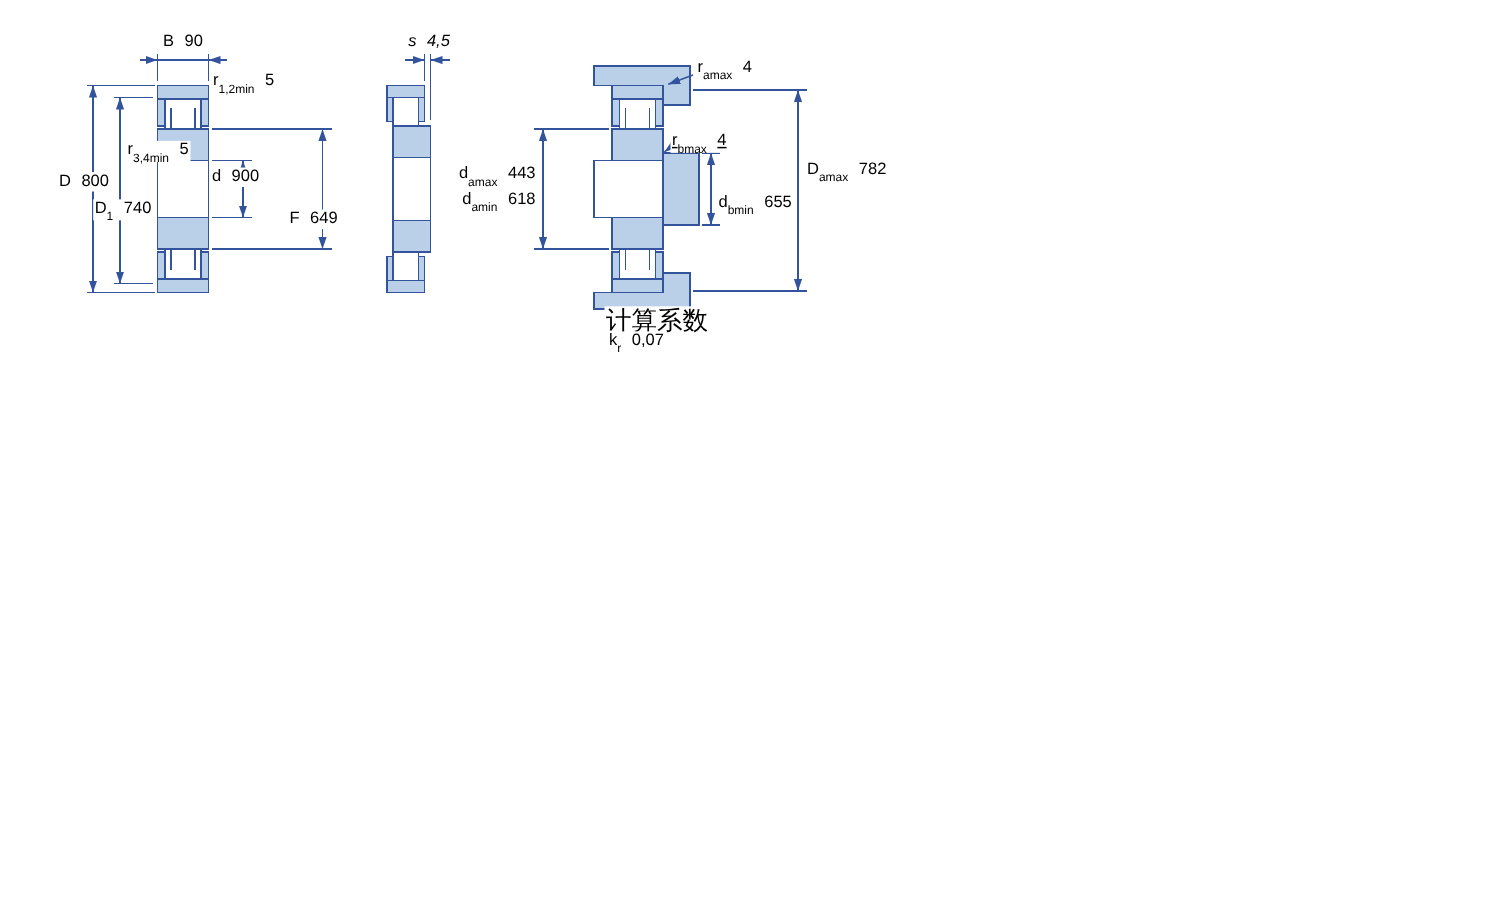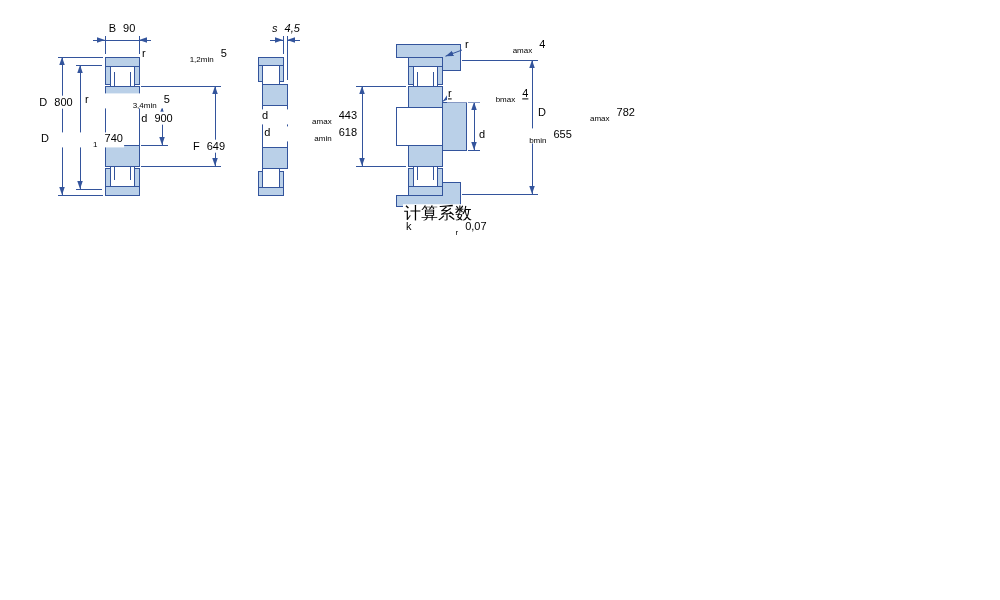--- a/index.html
+++ b/index.html
@@ -19,21 +19,21 @@
 
   
   .lbl {
     position:absolute; white-space:nowrap;
     font-size:11px; color:#000000; line-height:1.15;
     background:#ffffff; padding:0 1px;
     transform:translate(-50%,-50%);
   }
   .lbl.al { transform:translate(0,-50%); }
   .lbl.ar { transform:translate(-100%,-50%); }
-  .lbl sub { font-size:8px; position:relative; top:2px; line-height:1;margin-left:44px; }
+  .lbl sub { font-size:8px; position:relative; top:2px; line-height:1; }
   .lbl .val { margin-left:7px; }
   .heading { font-size:17px; }
 </style>
 </head>
 <body>
 
 <div class="stage">
 
   <svg class="art" width="1000" height="600" viewBox="0 0 1000 600">
     <defs>
@@ -139,21 +139,21 @@
 
   <div class="lbl" style="left:122px; top:28px;">
     <span>B</span><span class="val">90</span>
   </div>
   <div class="lbl al" style="left:141px; top:55px;">
     <span>r</span><sub>1,2min</sub><span class="val">5</span>
   </div>
   <div class="lbl al" style="left:84px; top:101px;">
     <span>r</span><sub>3,4min</sub><span class="val">5</span>
   </div>
-  <div class="lbl" style="left:56px; top:102px;">
+  <div class="lbl" style="left:56px; top:121px;">
     <span>D</span><span class="val">800</span>
   </div>
   <div class="lbl" style="left:82px; top:140px;">
     <span>D</span><sub>1</sub><span class="val">740</span>
   </div>
   <div class="lbl" style="left:157px; top:118px;">
     <span>d</span><span class="val">900</span>
   </div>
   <div class="lbl" style="left:209px; top:146px;">
     <span>F</span><span class="val">649</span>

